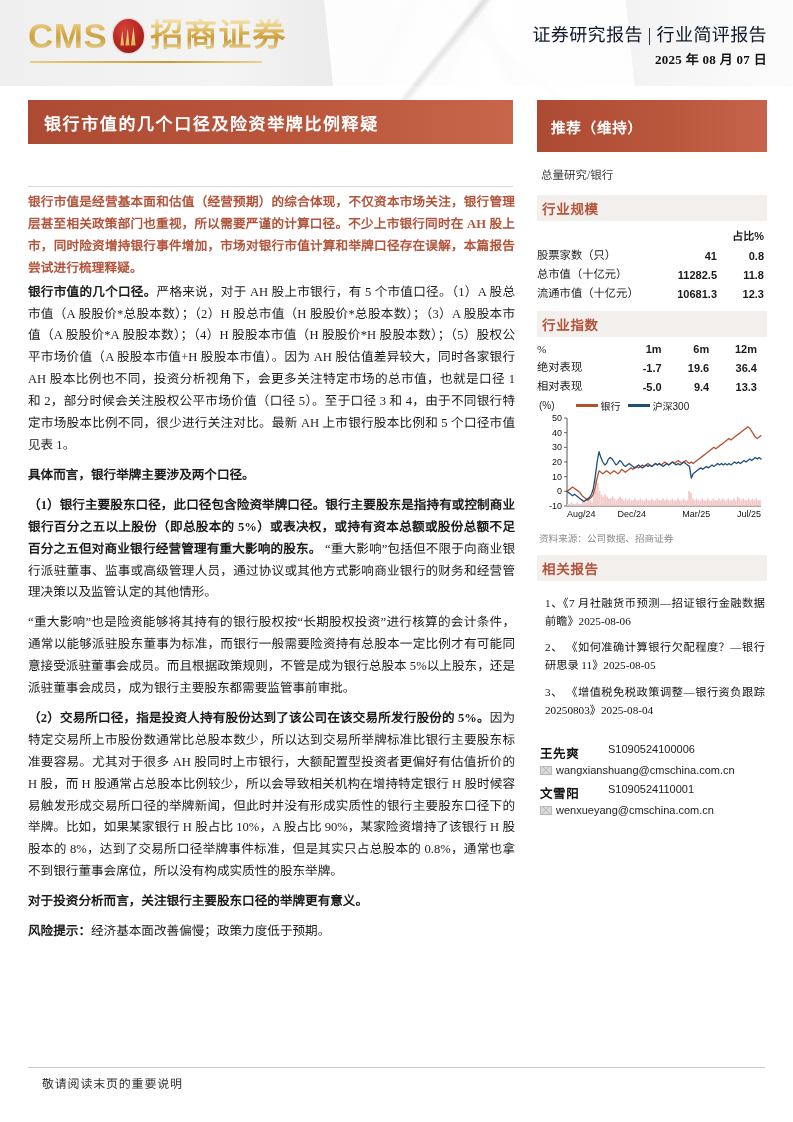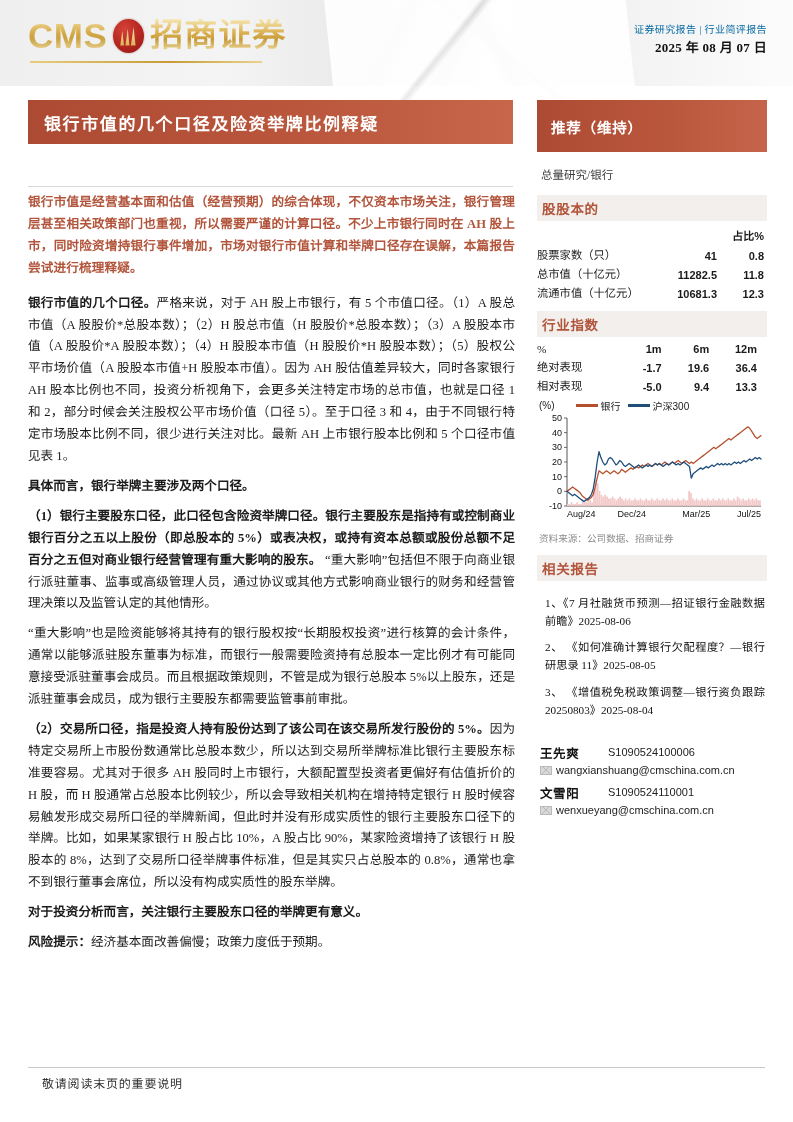--- a/index.html
+++ b/index.html
@@ -99,22 +99,22 @@
     z-index: 4;
   }
 
   .hdr-meta {
     position: absolute;
     right: 26px; top: 22px;
     text-align: right;
     z-index: 4;
   }
   .hdr-meta .line1 {
-    font-size: 10px;
-    color: #0369a1;
+    font-size: 18px;
+    color: #0f172a;
     letter-spacing: 0.4px;
     line-height: 1.55;
     white-space: nowrap;
   }
   .hdr-meta .line2 {
     font-size: 13px;
     color: #111;
     font-weight: 700;
     letter-spacing: 0.3px;
     line-height: 1.55;
@@ -157,21 +157,21 @@
     line-height: 1.74;
     color: #1b1b1b;
     text-align: justify;
     margin-bottom: 8px;
     font-family: "Liberation Serif", "DejaVu Serif", serif;
   }
   .p.lead {
     color: #b2553c;
     font-weight: 700;
     letter-spacing: 0.15px;
-    margin-bottom: 13px;
+    margin-bottom: 2px;
   }
   .p.bold { font-weight: 700; }
   .p .hd { font-weight: 700; }
 
   
   .side {
     position: absolute;
     left: 537px; top: 100px;
     width: 230px;
   }
@@ -292,21 +292,21 @@
     color: #111;
     margin-bottom: 8px;
     text-align: justify;
     padding-left: 6px;
   }
 
   
   .analysts { padding: 14px 2px 0 3px; }
   .an-row {
     display: flex;
-    align-items: center;
+    align-items: flex-start;
     gap: 16px;
     margin-bottom: 1px;
   }
   .an-name {
     font-size: 12.5px;
     font-weight: 700;
     color: #111;
     letter-spacing: 0.6px;
     min-width: 52px;
   }
@@ -411,21 +411,21 @@
 
   <div class="side">
 
     <div class="rating-bar">
       <span class="t">推荐（维持）</span>
     </div>
 
     <div class="side-sub">总量研究/银行</div>
 
     <div class="sec-head">
-      <span class="t">股股本的</span>
+      <span class="t">行业规模</span>
     </div>
     <table class="mini scale-table">
       <tbody>
           <tr class="hdr">
         <th class="lbl"></th>
         <th class="num"></th>
         <th class="num2">占比%</th>
       </tr>
       <tr>
         <td class="lbl">股票家数（只）</td>

